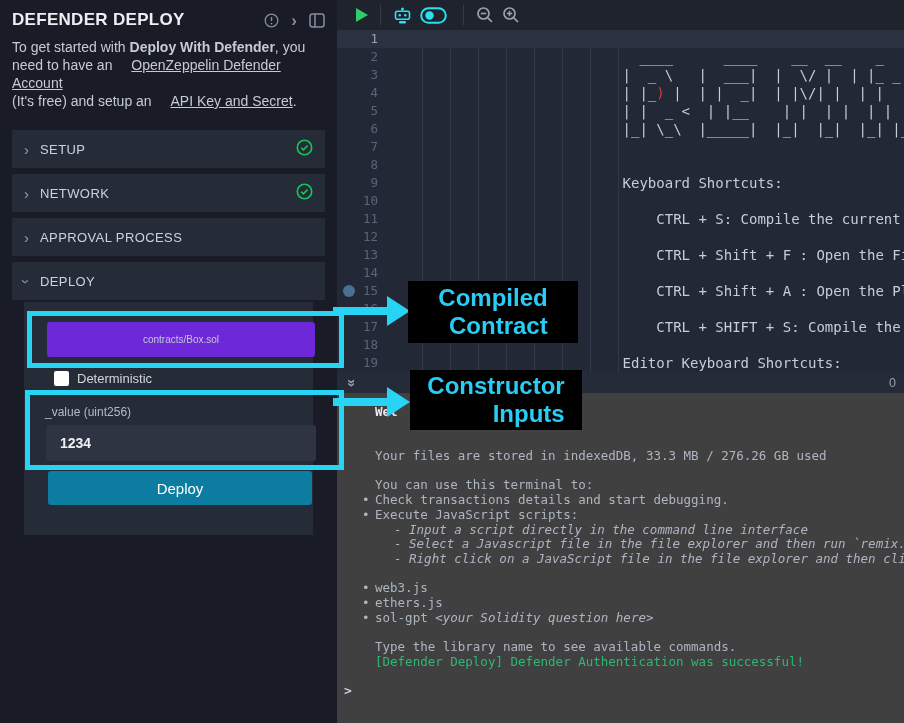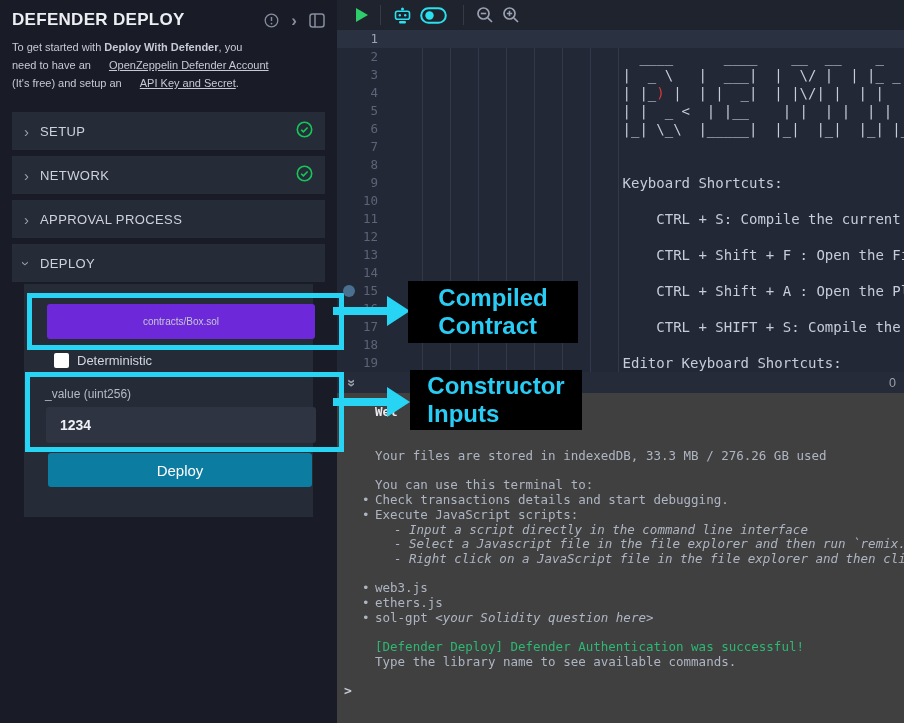--- a/index.html
+++ b/index.html
@@ -5,21 +5,21 @@
   html,body{margin:0;padding:0;}
   body{width:904px;height:723px;position:relative;overflow:hidden;
        background:#191c27;font-family:"Liberation Sans",sans-serif;}
   
   #panel{position:absolute;left:0;top:0;width:337px;height:723px;background:#191c27;}
   .p-head{display:flex;align-items:center;padding:10px 12px 4px 12px;}
   .p-title{font-size:17px;font-weight:bold;color:#eceef2;letter-spacing:.3px;flex:1;}
   .p-icons{display:flex;align-items:center;gap:12px;color:#878da0;}
   .p-icons svg{display:block;}
   .chev{font-size:17px;color:#878da0;line-height:1;font-weight:bold;}
-  .p-intro{padding:4px 12px 10px 12px;font-size:11px;line-height:18px;color:#c6cad4;}
+  .p-intro{padding:4px 12px 10px 12px;font-size:14px;line-height:18px;color:#c6cad4;}
   .p-intro .bold{font-weight:bold;}
   .p-intro .plink{text-decoration:underline;color:#c6cad4;cursor:pointer;margin-left:15px;}
   .sections{margin:10px 12px 0 12px;}
   .acc-row{height:38px;background:#262b38;margin-bottom:6px;display:flex;align-items:center;
            padding:0 12px;cursor:pointer;}
   .acc-chev{font-size:15px;color:#9aa0ae;margin-right:11px;line-height:1;display:inline-block;}
   .acc-chev.down{transform:rotate(90deg);}
   .acc-label{font-size:13px;color:#ced2dc;letter-spacing:.4px;flex:1;}
   .deploy-body{position:relative;background:#262b38;margin:2px 12px 0 12px;height:233px;}
   .sel-btn{position:absolute;left:23px;top:20px;width:268px;height:35px;background:#6d28d9;
@@ -75,21 +75,21 @@
   .tlink{cursor:pointer;margin-top:28px;}
   .it{font-style:italic;}
   
   #overlays{position:absolute;left:0;top:0;width:904px;height:723px;pointer-events:none;z-index:20;}
   .gdot{position:absolute;left:343px;top:285px;width:12px;height:12px;border-radius:50%;background:#49708f;}
   .shaft{position:absolute;height:8px;background:#27d4f3;}
   .head{position:absolute;width:0;height:0;border-left:23px solid #27d4f3;
         border-top:15px solid transparent;border-bottom:15px solid transparent;}
   .ann{position:absolute;background:#000;color:#29ccf4;font-weight:bold;font-size:24px;
        line-height:28px;display:flex;align-items:center;justify-content:center;
-       text-align:left;}
+       text-align:right;}
 </style>
 </head>
 <body>
 
 <aside id="panel">
   <div class="p-head">
     <div class="p-title">DEFENDER DEPLOY</div>
     <div class="p-icons">
       <span>
         <svg width="15" height="15" viewBox="0 0 15 15">
@@ -239,22 +239,22 @@
       <div class="tline "><span class="dot">•</span>Check transactions details and start debugging.</div>
       <div class="tline "><span class="dot">•</span>Execute JavaScript scripts:</div>
       <div class="tline dash">- Input a script directly in the command line interface</div>
       <div class="tline dash">- Select a Javascript file in the file explorer and then run `remix.execute()`</div>
       <div class="tline dash">- Right click on a JavaScript file in the file explorer and then click `Run`</div>
       <div class="tline"></div>
       <div class="tline "><span class="dot">•</span><span class="tlink">web3.js</span></div>
       <div class="tline "><span class="dot">•</span><span class="tlink">ethers.js</span></div>
       <div class="tline "><span class="dot">•</span>sol-gpt <span class="it">&lt;your Solidity question here&gt;</span></div>
       <div class="tline"></div>
+      <div class="tline">Type the library name to see available commands.</div>
       <div class="tline green">[Defender Deploy] Defender Authentication was successful!</div>
-      <div class="tline">Type the library name to see available commands.</div>
       <div class="tline"></div>
       <div class="tline prompt">&gt;</div>
     </div>
 </main>
 
 <div id="overlays">
   <div class="gdot"></div>
 
   <div class="shaft" style="left:333px;top:307px;width:55px;"></div>
   <div class="head" style="left:387px;top:296px;"></div>

